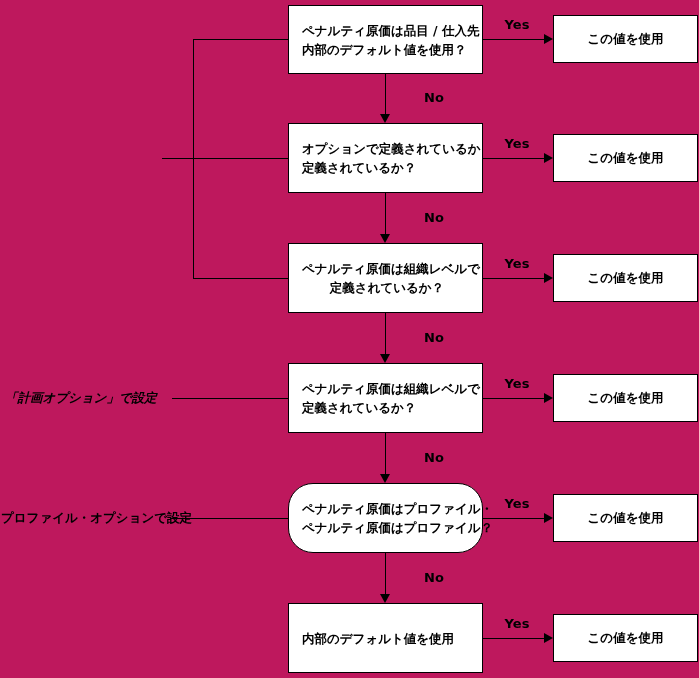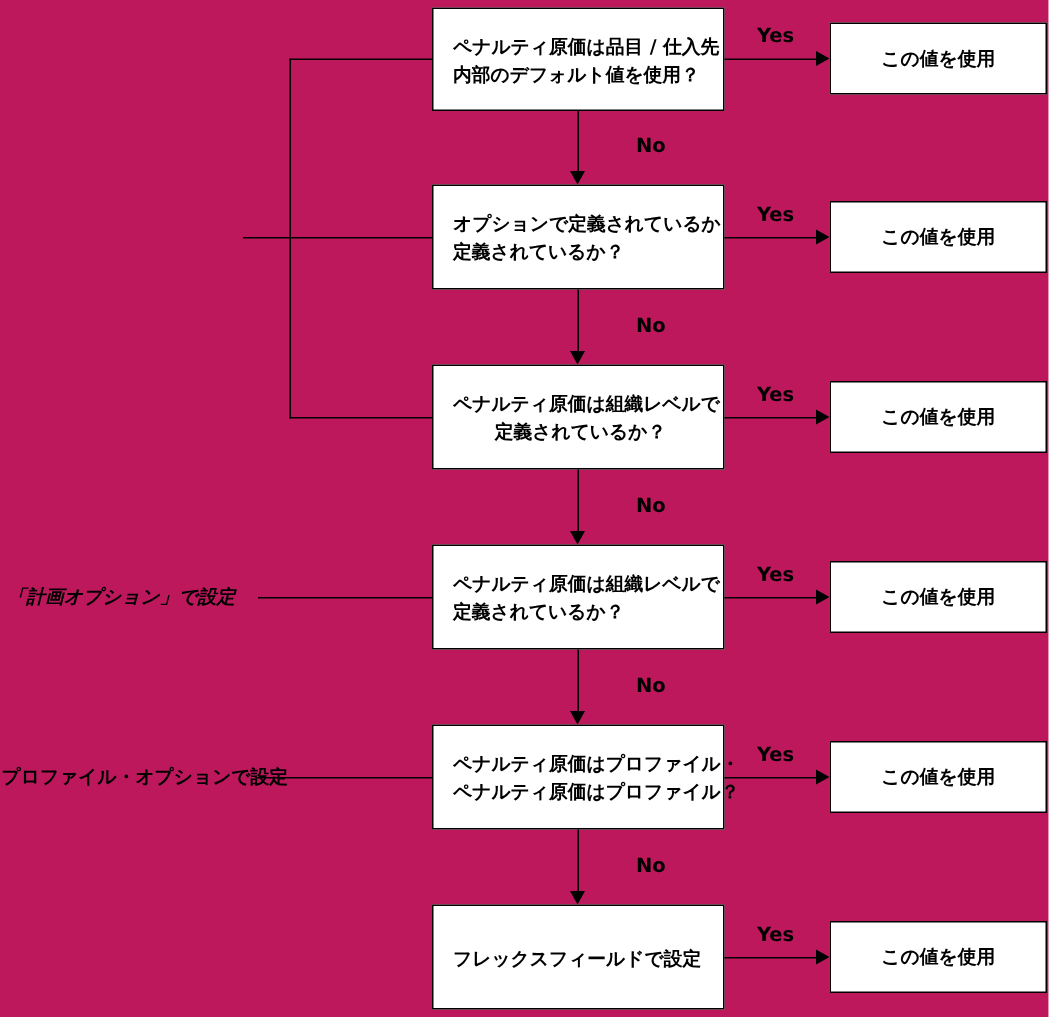--- a/index.html
+++ b/index.html
@@ -151,36 +151,36 @@
   <div class="hline" style="left:483px; top:398px; width:62px;"></div>
   <div class="arrow-right" style="left:544px; top:393px;"></div>
   <div class="yes-label" style="top:376px;">Yes</div>
   <div class="rbox" style="top:374px;">
     <span>この値を使用</span>
   </div>
   <div class="vline" style="left:385px; top:433px; height:42px;"></div>
   <div class="arrow-down" style="left:380px; top:474px;"></div>
   <div class="no-label" style="top:450px;">No</div>
 
-  <div class="dbox" style="top:483px;">
+  <div class="dbox" style="top:483px;border-radius:25px;">
     <div class="qline">ペナルティ原価はプロファイル・</div>
     <div class="qline">ペナルティ原価はプロファイル？</div>
   </div>
   <div class="hline" style="left:483px; top:518px; width:62px;"></div>
   <div class="arrow-right" style="left:544px; top:513px;"></div>
   <div class="yes-label" style="top:496px;">Yes</div>
   <div class="rbox" style="top:494px;">
     <span>この値を使用</span>
   </div>
   <div class="vline" style="left:385px; top:553px; height:42px;"></div>
   <div class="arrow-down" style="left:380px; top:594px;"></div>
   <div class="no-label" style="top:570px;">No</div>
 
   <div class="dbox" style="top:603px;">
-    <div class="qline">フレックスフィールドで設定</div>
+    <div class="qline">内部のデフォルト値を使用</div>
   </div>
   <div class="hline" style="left:483px; top:638px; width:62px;"></div>
   <div class="arrow-right" style="left:544px; top:633px;"></div>
   <div class="yes-label" style="top:616px;">Yes</div>
   <div class="rbox" style="top:614px;">
     <span>この値を使用</span>
   </div>
 
   <div class="vline" style="left:193px; top:39px; height:240px;"></div>
   <div class="hline" style="left:193px; top:39px; width:95px;"></div>

